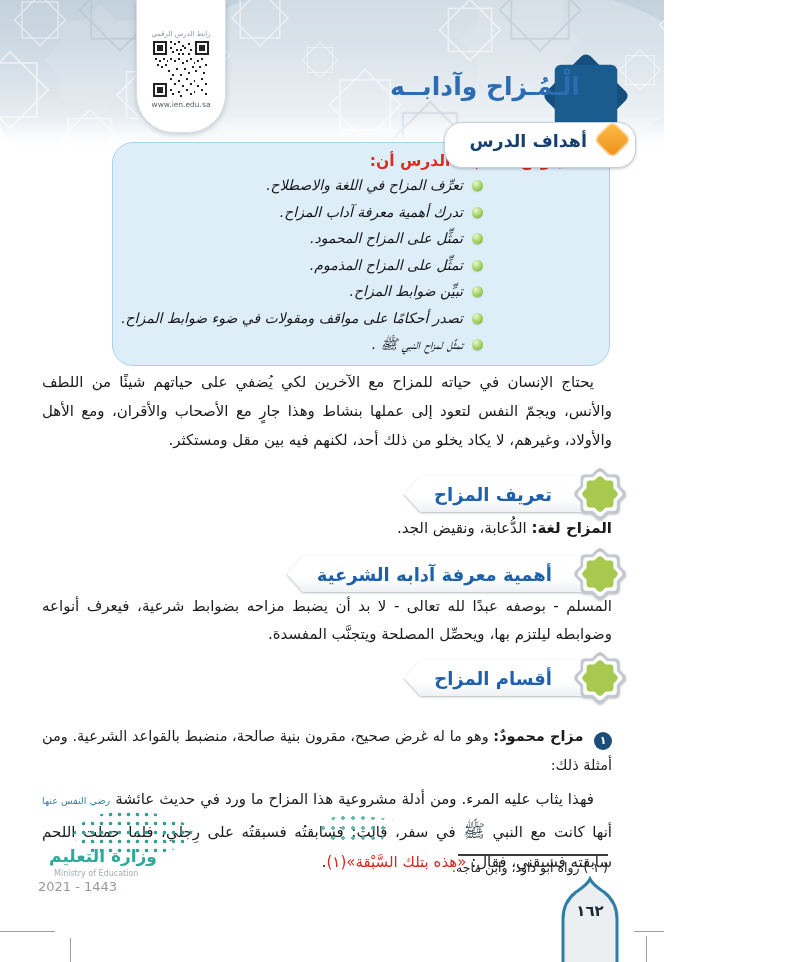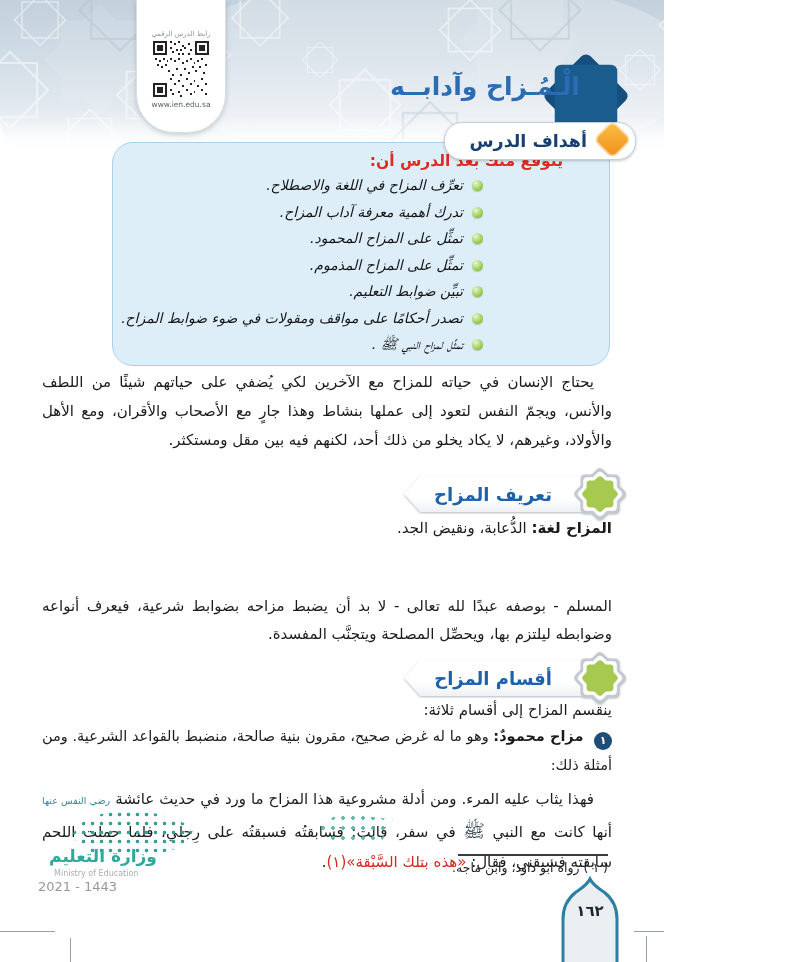--- a/index.html
+++ b/index.html
@@ -21,21 +21,21 @@
   .qr-bookmark{position:absolute;top:0;left:136px;width:88px;height:132px;background:#fff;
     border:1px solid #d8dde2;border-top:none;border-radius:0 0 38px 38px;z-index:3;
     box-shadow:0 2px 5px rgba(60,80,100,.25);display:flex;flex-direction:column;align-items:center;}
   .qr-label{margin-top:30px;font-size:7px;color:#8a97a5;direction:rtl;}
   .qr-code{margin-top:3px;}
   .qr-url{margin-top:3px;font-size:7.5px;color:#5a6570;direction:ltr;}
 
   
   .obj-tab{position:absolute;top:122px;right:28px;height:36px;background:#fff;border:1px solid #c6cfd8;
     border-radius:18px;box-shadow:0 1px 3px rgba(0,0,0,.22);display:flex;align-items:center;
-    padding:0 48px 0 24px;color:#16406f;font-weight:bold;font-size:17.5px;z-index:6;}
+    padding:0 48px 8px 24px;color:#16406f;font-weight:bold;font-size:17.5px;z-index:6;}
   .obj-diamond{position:absolute;right:9px;top:3px;width:27px;height:27px;transform:rotate(45deg);
     border-radius:6px;background:linear-gradient(135deg,#fdc14b,#ee8d15);
     box-shadow:inset 0 0 0 1.5px rgba(255,255,255,.55);}
   .obj-box{position:absolute;top:142px;right:54px;left:112px;height:222px;background:#ddeef9;
     border:1.5px solid #a6d2ea;border-radius:21px;z-index:1;}
   .obj-intro{margin:9px 46px 2px 0;color:#e02b22;font-weight:bold;font-size:15.5px;}
   .obj-list{list-style:none;margin:2px 126px 0 0;padding:0;font-style:italic;}
   .obj-list li{line-height:26.5px;font-size:14px;color:#141414;}
   .sphere{display:inline-block;width:11px;height:11px;border-radius:50%;margin-left:9px;
     background:radial-gradient(circle at 35% 30%,#eaf7cf,#8bc53f 72%);vertical-align:-1px;
@@ -178,21 +178,21 @@
     <span class="obj-diamond"></span>
   </div>
 
   <div class="obj-box">
     <div class="obj-intro">يتوقع منك بعد الدرس أن:</div>
     <ul class="obj-list">
       <li><span class="sphere"></span><span>تعرِّف المزاح في اللغة والاصطلاح.</span></li>
       <li><span class="sphere"></span><span>تدرك أهمية معرفة آداب المزاح.</span></li>
       <li><span class="sphere"></span><span>تمثِّل على المزاح المحمود.</span></li>
       <li><span class="sphere"></span><span>تمثِّل على المزاح المذموم.</span></li>
-      <li><span class="sphere"></span><span>تبيِّن ضوابط التعليم.</span></li>
+      <li><span class="sphere"></span><span>تبيِّن ضوابط المزاح.</span></li>
       <li><span class="sphere"></span><span>تصدر أحكامًا على مواقف ومقولات في ضوء ضوابط المزاح.</span></li>
       <li><span class="sphere"></span><span>تمثِّل لمزاح النبي ﷺ .</span></li>
     </ul>
   </div>
 
   <p class="par intro-par">يحتاج الإنسان في حياته للمزاح مع الآخرين لكي يُضفي على حياتهم شيئًا من اللطف والأنس، ويجمّ النفس لتعود إلى عملها بنشاط وهذا جارٍ مع الأصحاب والأقران، ومع الأهل والأولاد، وغيرهم، لا يكاد يخلو من ذلك أحد، لكنهم فيه بين مقل ومستكثر.</p>
 
   <div class="section-hdr" style="top:466px">
     <div class="shdr-pill">
       <span>تعريف المزاح</span>
@@ -210,20 +210,39 @@
           <rect x="26" y="26" width="48" height="48" rx="6" fill="#a8c94f"></rect>
           <rect x="26" y="26" width="48" height="48" rx="6" fill="#a8c94f" transform="rotate(45 50 50)"></rect>
         </g>
     </svg>
   </div>
   <p class="par oneline" style="top:514px">
     <b>المزاح لغة:</b>
     <span>الدُّعابة، ونقيض الجد.</span>
   </p>
 
+  <div class="section-hdr" style="top:546px">
+    <div class="shdr-pill">
+      <span>أهمية معرفة آدابه الشرعية</span>
+    </div>
+    <svg class="shdr-star" viewBox="0 0 100 100">
+      <g>
+          <rect x="15" y="15" width="70" height="70" rx="8" fill="#c3c9d0"></rect>
+          <rect x="15" y="15" width="70" height="70" rx="8" fill="#c3c9d0" transform="rotate(45 50 50)"></rect>
+        </g>
+      <g>
+          <rect x="20" y="20" width="60" height="60" rx="7" fill="#ffffff"></rect>
+          <rect x="20" y="20" width="60" height="60" rx="7" fill="#ffffff" transform="rotate(45 50 50)"></rect>
+        </g>
+      <g>
+          <rect x="26" y="26" width="48" height="48" rx="6" fill="#a8c94f"></rect>
+          <rect x="26" y="26" width="48" height="48" rx="6" fill="#a8c94f" transform="rotate(45 50 50)"></rect>
+        </g>
+    </svg>
+  </div>
   <p class="par" style="top:592px;line-height:28px">المسلم - بوصفه عبدًا لله تعالى - لا بد أن يضبط مزاحه بضوابط شرعية، فيعرف أنواعه وضوابطه ليلتزم بها، ويحصِّل المصلحة ويتجنَّب المفسدة.</p>
 
   <div class="section-hdr" style="top:650px">
     <div class="shdr-pill">
       <span>أقسام المزاح</span>
     </div>
     <svg class="shdr-star" viewBox="0 0 100 100">
       <g>
           <rect x="15" y="15" width="70" height="70" rx="8" fill="#c3c9d0"></rect>
           <rect x="15" y="15" width="70" height="70" rx="8" fill="#c3c9d0" transform="rotate(45 50 50)"></rect>
@@ -231,21 +250,20 @@
       <g>
           <rect x="20" y="20" width="60" height="60" rx="7" fill="#ffffff"></rect>
           <rect x="20" y="20" width="60" height="60" rx="7" fill="#ffffff" transform="rotate(45 50 50)"></rect>
         </g>
       <g>
           <rect x="26" y="26" width="48" height="48" rx="6" fill="#a8c94f"></rect>
           <rect x="26" y="26" width="48" height="48" rx="6" fill="#a8c94f" transform="rotate(45 50 50)"></rect>
         </g>
     </svg>
   </div>
-  <p class="par oneline" style="top:696px">ينقسم المزاح إلى أقسام ثلاثة:</p>
 
   <p class="par" style="top:722px;font-size:14.5px">
     <span class="numcircle">١</span>
     <b>مزاح محمودٌ:</b>
     <span>وهو ما له غرض صحيح، مقرون بنية صالحة، منضبط بالقواعد الشرعية. ومن أمثلة ذلك:</span>
   </p>
 
 
   <p class="par hadith">
     <span>فهذا يثاب عليه المرء. ومن أدلة مشروعية هذا المزاح ما ورد في حديث عائشة</span>

